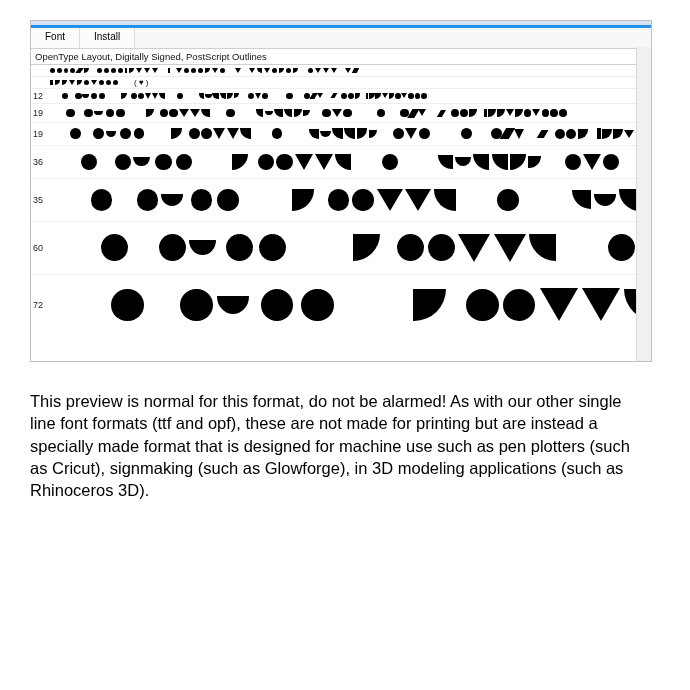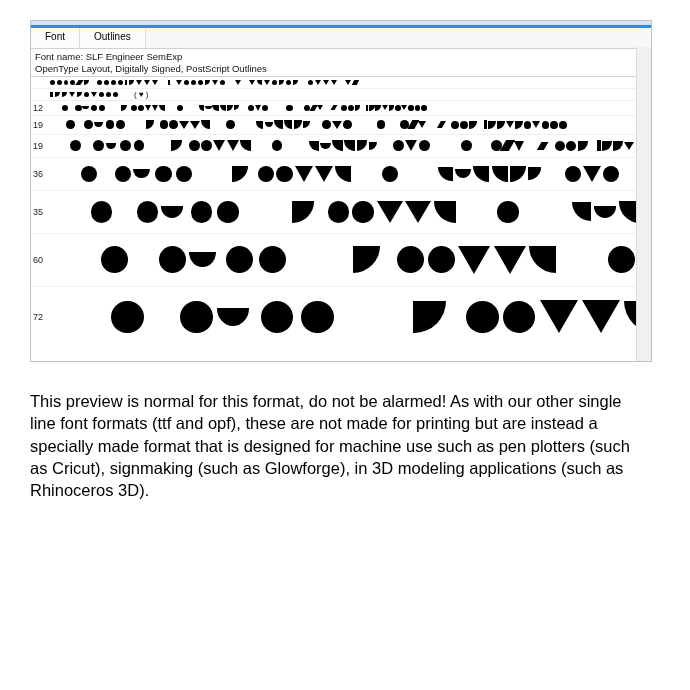--- a/index.html
+++ b/index.html
@@ -125,24 +125,23 @@
 </head>
 <body>
 
 <div class="page">
 
   <div class="window">
     <div class="titlebar"></div>
     <div class="accent"></div>
     <div class="toolbar">
       <div class="tbtn">Font</div>
-      <div class="tbtn">Outlines</div>
+      <div class="tbtn">Install</div>
     </div>
     <div class="meta">
-      <div>Font name: SLF Engineer SemExp</div>
       <div>OpenType Layout, Digitally Signed, PostScript Outlines</div>
     </div>
 
     <div class="sample-area">
 
       <div class="row" style="height:11px">
         <div class="num"></div>
         <div class="sample">
           <span class="glyph g-circ" style="width:5px;height:5px"></span>
           <span class="glyph g-circ" style="width:5px;height:5px"></span>

